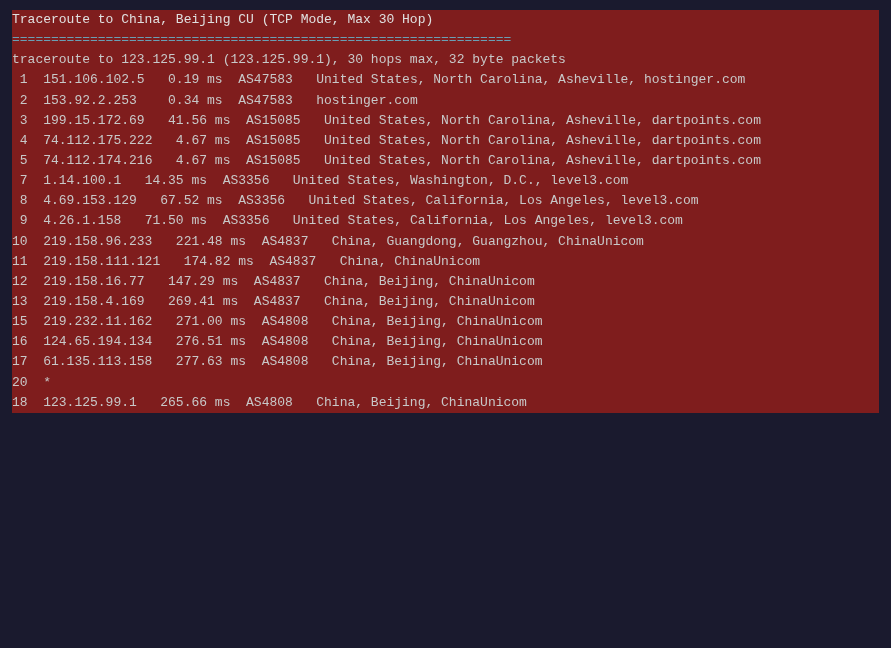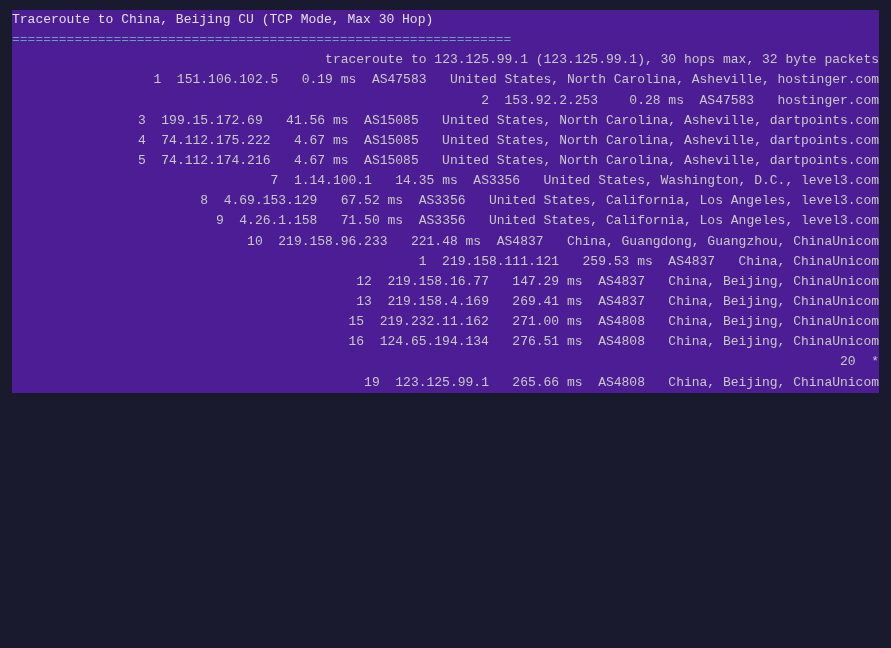--- a/index.html
+++ b/index.html
@@ -11,58 +11,58 @@
       background-color: #1a1a2e;
       font-family: 'Courier New', Courier, monospace;
       font-size: 13px;
       color: #c8c8c8;
       padding: 10px 12px;
       width: 891px;
       min-height: 648px;
       overflow: hidden;
     }
     .terminal {
-      background-color: #4c1d95;
+      background-color: #7f1d1d;
       color: #c8c8c8;
       line-height: 1.55;
     }
     .title-line {
       color: #e0e0e0;
       white-space: pre-wrap;
       word-break: break-all;
     }
     .separator {
       color: #6a9fb5;
       white-space: pre;
     }
     .content-line {
       white-space: pre-wrap;
       word-break: break-all;
       color: #c8c8c8;
-      text-align: right;
     }
   </style>
 </head>
 <body>
 
 <div class="terminal">
   <div class="title-line">Traceroute to China, Beijing CU (TCP Mode, Max 30 Hop)</div>
   <div class="separator">================================================================</div>
   <div id="content-lines">
       <div class="content-line">traceroute to 123.125.99.1 (123.125.99.1), 30 hops max, 32 byte packets</div>
       <div class="content-line"> 1  151.106.102.5   0.19 ms  AS47583   United States, North Carolina, Asheville, hostinger.com</div>
-      <div class="content-line"> 2  153.92.2.253    0.28 ms  AS47583   hostinger.com</div>
+      <div class="content-line"> 2  153.92.2.253    0.34 ms  AS47583   hostinger.com</div>
       <div class="content-line"> 3  199.15.172.69   41.56 ms  AS15085   United States, North Carolina, Asheville, dartpoints.com</div>
       <div class="content-line"> 4  74.112.175.222   4.67 ms  AS15085   United States, North Carolina, Asheville, dartpoints.com</div>
       <div class="content-line"> 5  74.112.174.216   4.67 ms  AS15085   United States, North Carolina, Asheville, dartpoints.com</div>
       <div class="content-line"> 7  1.14.100.1   14.35 ms  AS3356   United States, Washington, D.C., level3.com</div>
       <div class="content-line"> 8  4.69.153.129   67.52 ms  AS3356   United States, California, Los Angeles, level3.com</div>
       <div class="content-line"> 9  4.26.1.158   71.50 ms  AS3356   United States, California, Los Angeles, level3.com</div>
       <div class="content-line">10  219.158.96.233   221.48 ms  AS4837   China, Guangdong, Guangzhou, ChinaUnicom</div>
-      <div class="content-line">1  219.158.111.121   259.53 ms  AS4837   China, ChinaUnicom</div>
+      <div class="content-line">11  219.158.111.121   174.82 ms  AS4837   China, ChinaUnicom</div>
       <div class="content-line">12  219.158.16.77   147.29 ms  AS4837   China, Beijing, ChinaUnicom</div>
       <div class="content-line">13  219.158.4.169   269.41 ms  AS4837   China, Beijing, ChinaUnicom</div>
       <div class="content-line">15  219.232.11.162   271.00 ms  AS4808   China, Beijing, ChinaUnicom</div>
       <div class="content-line">16  124.65.194.134   276.51 ms  AS4808   China, Beijing, ChinaUnicom</div>
+      <div class="content-line">17  61.135.113.158   277.63 ms  AS4808   China, Beijing, ChinaUnicom</div>
       <div class="content-line">20  *</div>
-      <div class="content-line">19  123.125.99.1   265.66 ms  AS4808   China, Beijing, ChinaUnicom</div>
+      <div class="content-line">18  123.125.99.1   265.66 ms  AS4808   China, Beijing, ChinaUnicom</div>
     </div>
 </div>
 
 </body></html>

